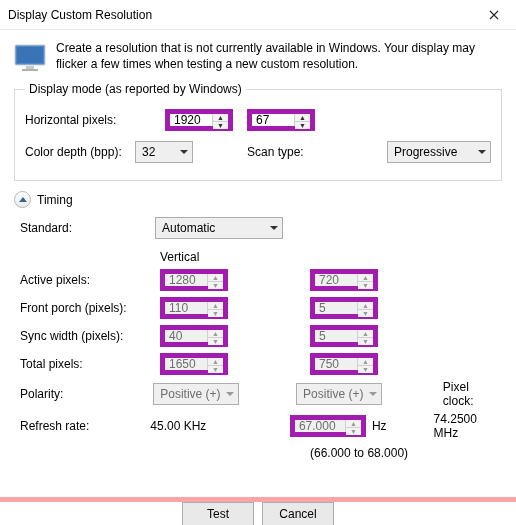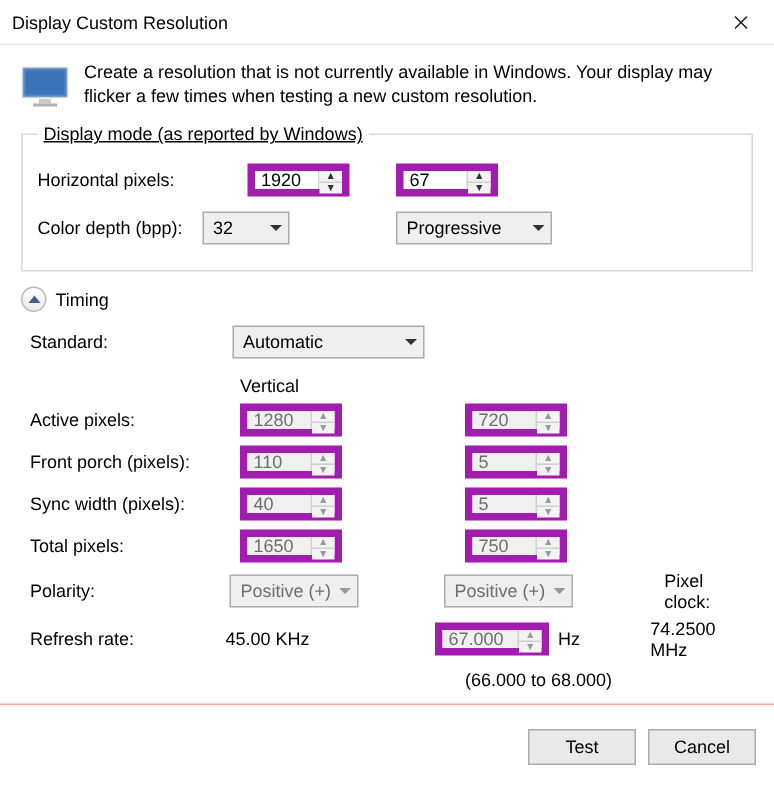--- a/index.html
+++ b/index.html
@@ -30,21 +30,21 @@
   }
   .content { padding: 10px 14px 8px 14px; }
   .intro { display: flex; gap: 10px; margin-bottom: 10px; }
   .monitor-icon { width: 32px; height: 28px; flex: 0 0 32px; margin-top: 4px; }
   .intro-text { font-size: 12px; line-height: 1.35; }
   fieldset {
     border: 1px solid #d8d8d8;
     margin: 0 0 10px 0;
     padding: 8px 10px 12px 10px;
   }
-  legend { padding: 0 4px; font-size: 12px; text-decoration: underline; }
+  legend { padding: 0 4px; font-size: 12px; }
   .row { display: flex; align-items: center; margin: 4px 0; min-height: 24px; }
   .grid2 { display: grid; grid-template-columns: 1fr 1fr; column-gap: 12px; }
   .lab { flex: 0 0 140px; }
   .lab-sm { flex: 0 0 110px; }
   .lab-140 { flex: 0 0 135px; }
 
   
   .spin {
     display: inline-flex;
     height: 22px;
@@ -123,25 +123,25 @@
   .timing-body { padding: 0 2px 6px 6px; }
   .colheads { display: flex; margin: 10px 0 2px 0; }
   .colheads .spacer { width: 140px; }
   .colheads .h { width: 150px; }
   .trow { display: flex; align-items: center; margin: 4px 0; min-height: 24px; }
   .tlab { width: 140px; }
   .tcol { width: 150px; }
   .footer {
     position: absolute;
     bottom: 0; left: 0; right: 0;
-    height: 56px;
-    border-top: 1px solid #fca5a5;
+    height: 28px;
+    border-top: 5px solid #fca5a5;
     display: flex;
     align-items: center;
-    justify-content: flex-end;
+    justify-content: center;
     padding: 0 12px;
     gap: 8px;
     background: #fff;
   }
   .btn {
     height: 24px;
     min-width: 72px;
     padding: 0 14px;
     border: 1px solid #adadad;
     background: #e9e9e9;
@@ -199,20 +199,21 @@
         </div>
       </div>
       <div class="row">
         <span class="lab-sm">Color depth (bpp):</span>
         <div class="combo" style="min-width:58px">
           <span>32</span>
           <span class="caret"></span>
         </div>
       </div>
       <div class="row">
+        <span class="lab">Scan type:</span>
         <div class="combo" style="min-width:104px">
           <span>Progressive</span>
           <span class="caret"></span>
         </div>
       </div>
     </div>
   </fieldset>
 
   <div class="timing-head">
     <span class="collapser">

